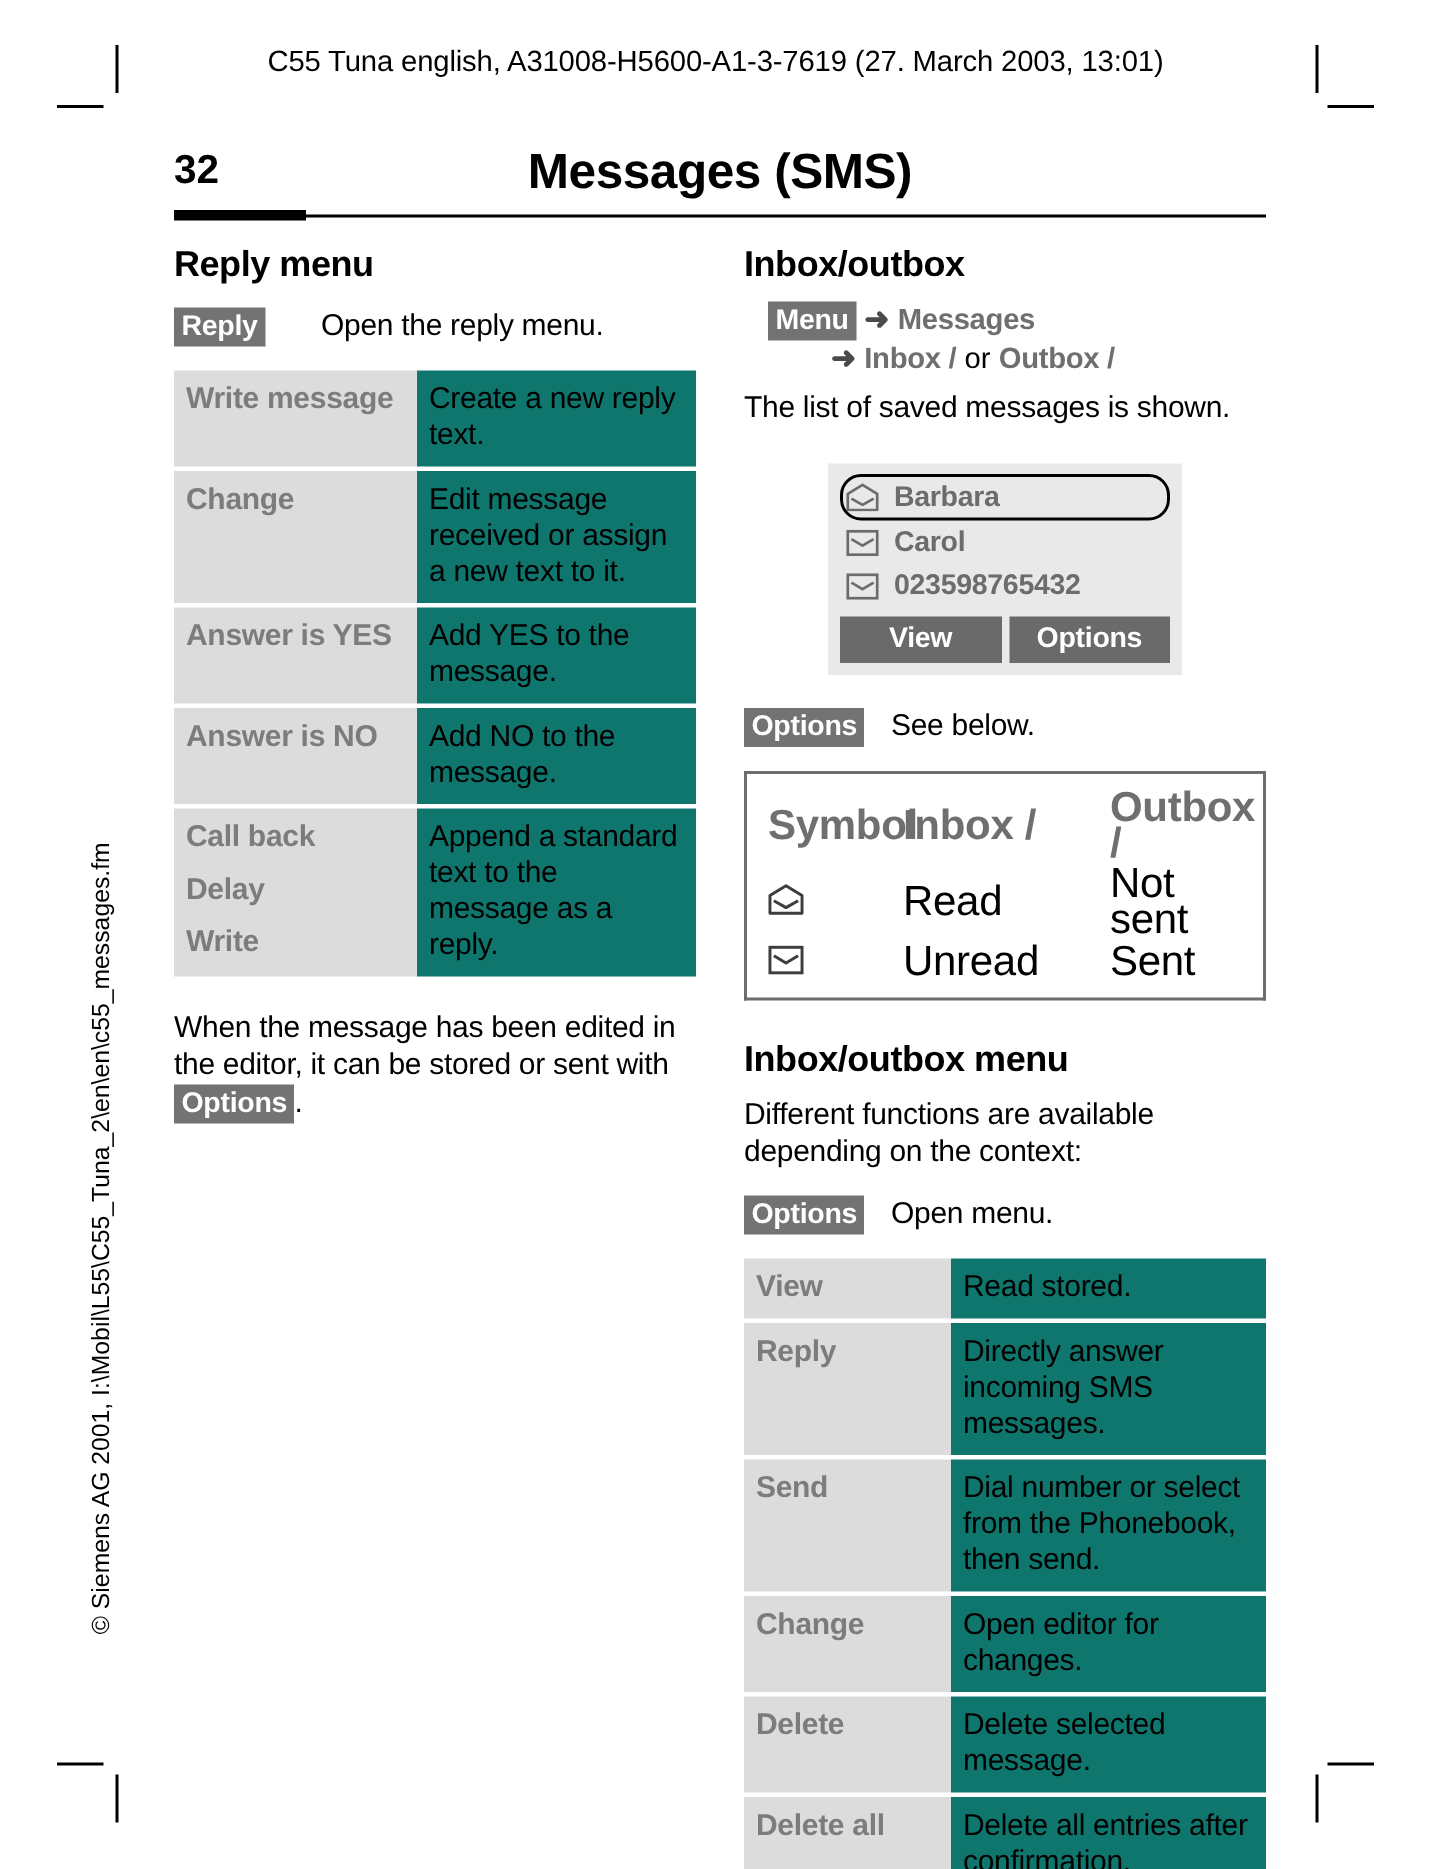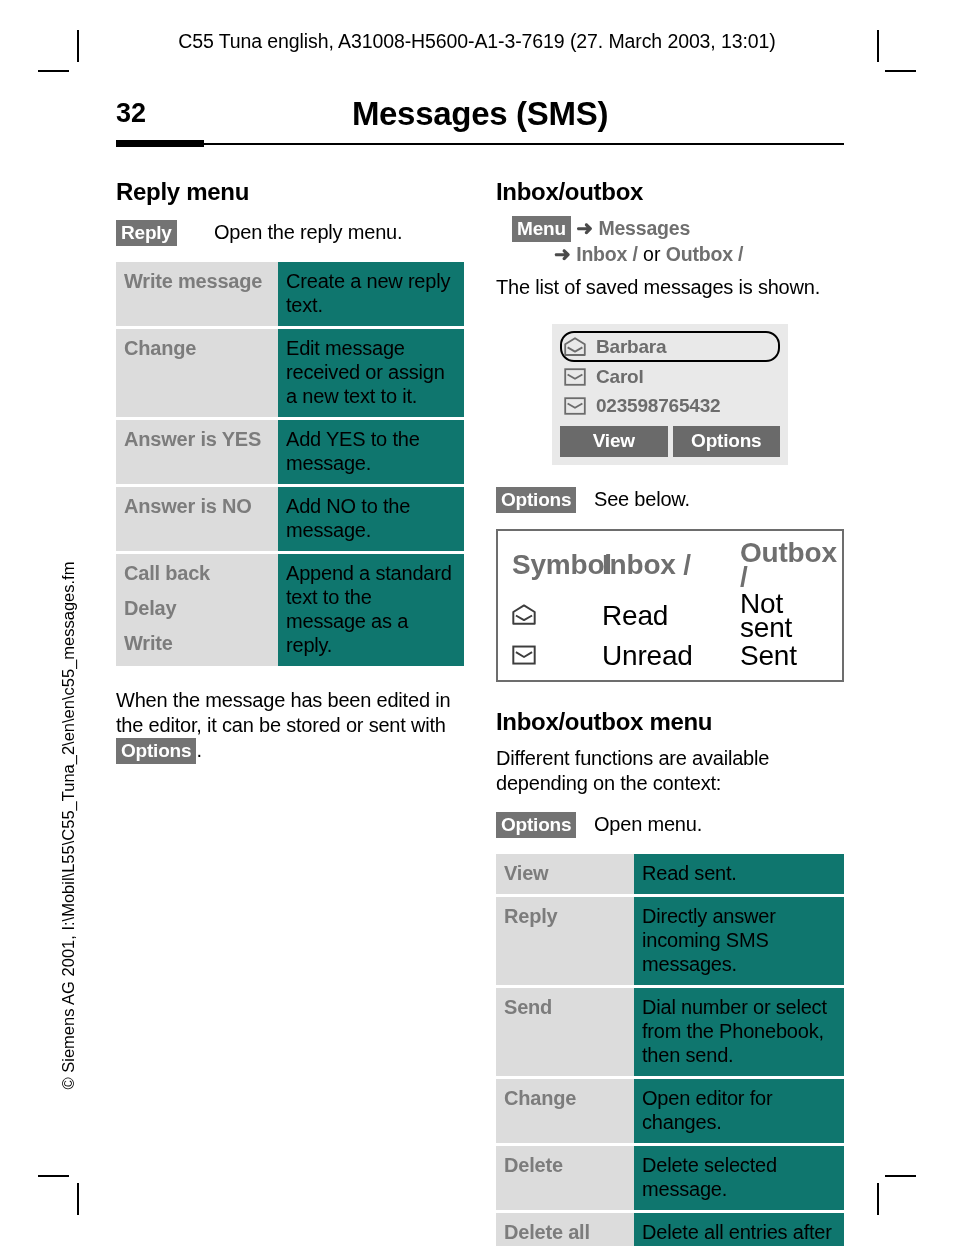--- a/index.html
+++ b/index.html
@@ -99,21 +99,21 @@
     transform-origin: center center;
     font-size: 16.5px;
     white-space: nowrap;
     text-align: left;
     color: #000;
   }
 
   
   .col {
     position: absolute;
-    top: 178px;
+    top: 163px;
     width: 348px;
   }
   .col-left  { left: 116px; }
   .col-right { left: 496px; }
 
   h2.section {
     font-size: 24px;
     font-weight: bold;
     margin: 0 0 14px 0;
     letter-spacing: -0.3px;
@@ -467,21 +467,21 @@
     <div class="kcell">
       <span class="softkey">Options</span>
     </div>
     <div class="dcell">Open menu.</div>
   </div>
 
   <table class="deftable rt">
     <tbody>
         <tr>
       <td class="term">View</td>
-      <td class="desc">Read sent.</td>
+      <td class="desc">Read stored.</td>
     </tr>
     <tr>
       <td class="term">Reply</td>
       <td class="desc">Directly answer incoming SMS messages.</td>
     </tr>
     <tr>
       <td class="term">Send</td>
       <td class="desc">Dial number or select from the Phonebook, then send.</td>
     </tr>
     <tr>

